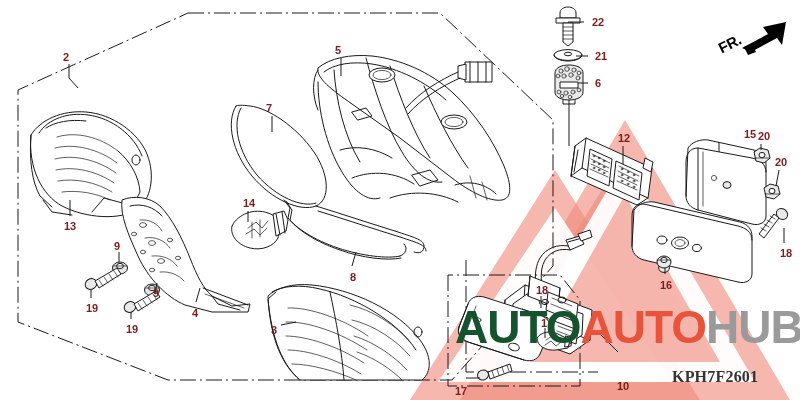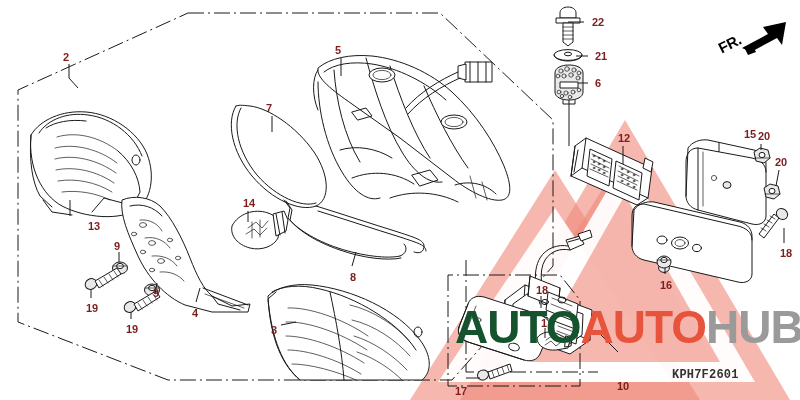--- a/index.html
+++ b/index.html
@@ -22,22 +22,22 @@
     position:absolute;
     font-family:"Liberation Sans", sans-serif;
     font-weight:bold;
     font-size:15px;
     color:#000;
     transform:rotate(-27deg);
     letter-spacing:-0.3px;
   }
   .partcode{
     position:absolute;
-    font-family:Liberation Mono, monospace;
-    font-size:12px;
+    font-family:Liberation Serif, serif;
+    font-size:16px;
     font-weight:bold;
     color:#333;
     letter-spacing:0.2px;
   }
   .wm-text{
     position:absolute;
     font-family:"Liberation Sans", sans-serif;
     font-weight:bold;
     font-size:46px;
     letter-spacing:-1px;
@@ -453,21 +453,21 @@
       <div class="callout" style="left: 63px; top: 52px;">2</div>
       <div class="callout" style="left: 335px; top: 45px;">5</div>
       <div class="callout" style="left: 592px; top: 17px;">22</div>
       <div class="callout" style="left: 595px; top: 51px; text-align: center;">21</div>
       <div class="callout" style="left: 595px; top: 78px;">6</div>
       <div class="callout" style="left: 266px; top: 103px;">7</div>
       <div class="callout" style="left: 618px; top: 133px;">12</div>
       <div class="callout" style="left: 744px; top: 129px;">15</div>
       <div class="callout" style="left: 758px; top: 131px;">20</div>
       <div class="callout" style="left: 775px; top: 157px;">20</div>
-      <div class="callout" style="left: 64px; top: 221px; margin-left: 24px;">13</div>
+      <div class="callout" style="left: 64px; top: 221px;">13</div>
       <div class="callout" style="left: 243px; top: 198px;">14</div>
       <div class="callout" style="left: 114px; top: 241px;">9</div>
       <div class="callout" style="left: 153px; top: 288px;">9</div>
       <div class="callout" style="left: 86px; top: 303px;">19</div>
       <div class="callout" style="left: 126px; top: 324px;">19</div>
       <div class="callout" style="left: 192px; top: 308px;">4</div>
       <div class="callout" style="left: 350px; top: 272px;">8</div>
       <div class="callout" style="left: 271px; top: 325px;">3</div>
       <div class="callout" style="left: 536px; top: 285px;">18</div>
       <div class="callout" style="left: 541px; top: 318px;">1</div>

